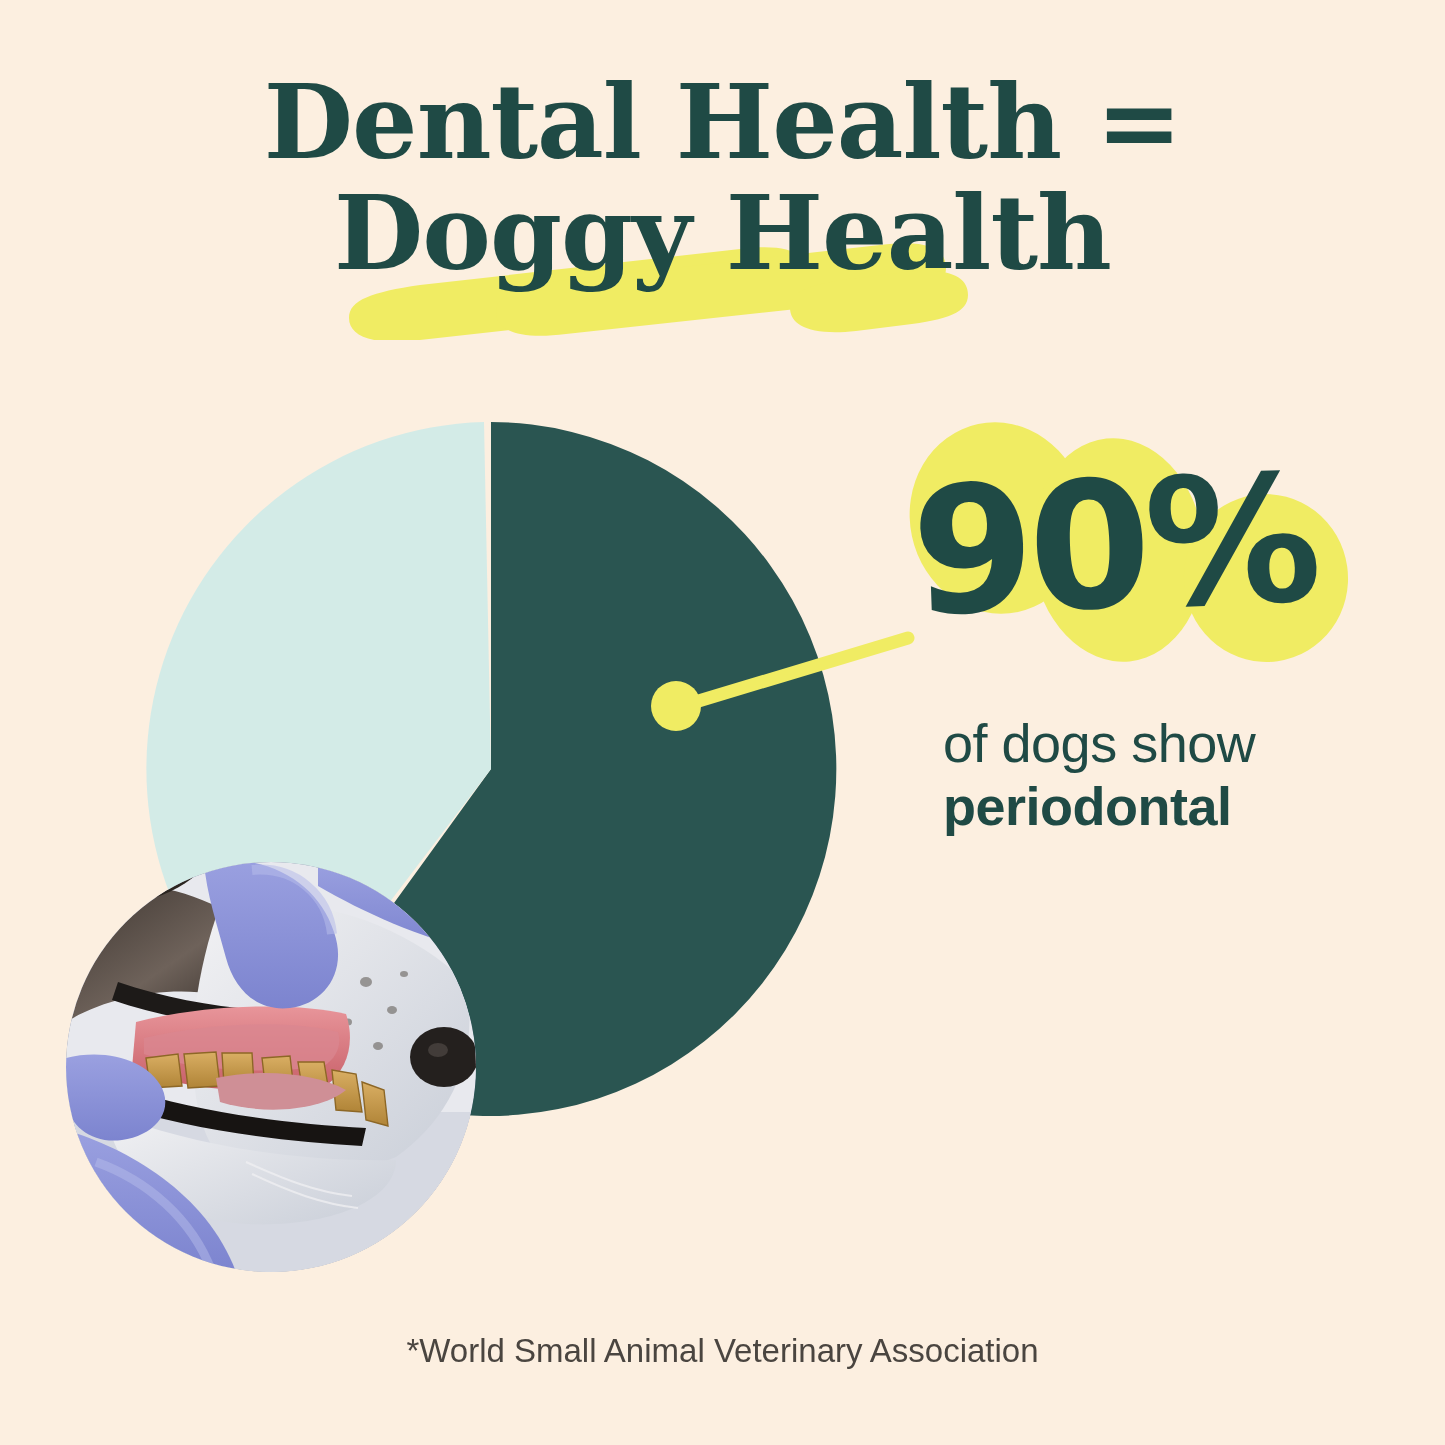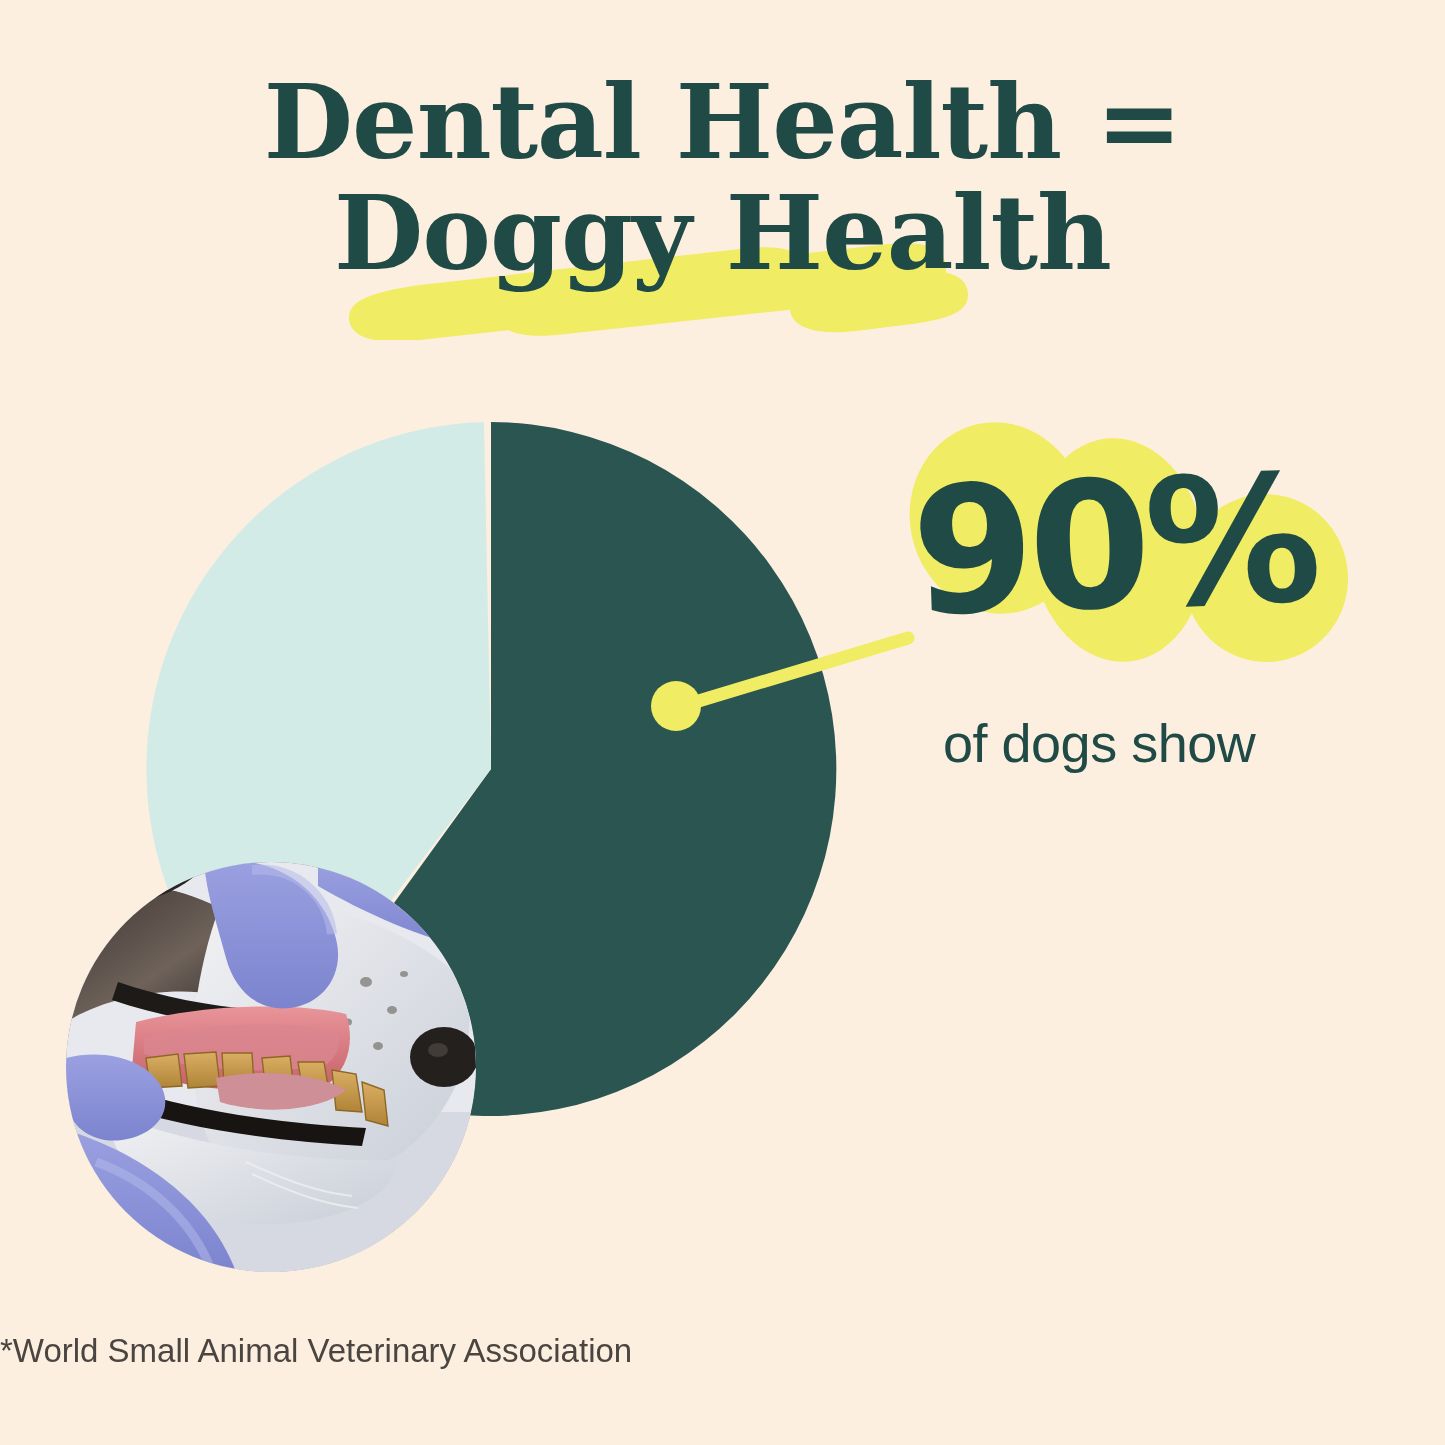--- a/index.html
+++ b/index.html
@@ -76,21 +76,21 @@
     position:absolute;left:66px;top:862px;
     width:410px;height:410px;border-radius:50%;
     overflow:hidden;z-index:7;
     background:#9aa3b8;
   }
   .photo svg{display:block;}
 
   
   .footnote{
     position:absolute;left:0;top:1332px;width:1445px;
-    text-align:left;
+    text-align:center;
     font-size:33px;
     color:#4A4540;
     letter-spacing:0px;
     z-index:6;
   }
 </style>
 </head>
 <body>
 
 <div id="stage">
@@ -137,20 +137,21 @@
           <ellipse cx="228" cy="150" rx="86" ry="112" transform="rotate(-6 228 150)"></ellipse>
           <ellipse cx="376" cy="178" rx="82" ry="84" transform="rotate(-8 376 178)"></ellipse>
         </g>
       </svg>
     </div>
     <div class="pct-text">90%</div>
   </div>
 
   <div class="copy">
     <div class="light">of dogs show</div>
+    <div class="strong">periodontal</div>
   </div>
 
   <div class="photo">
     <svg width="410" height="410" viewBox="0 0 410 410">
       <defs>
         <clipPath id="cir">
             <circle cx="205" cy="205" r="205"></circle>
           </clipPath>
         <linearGradient id="gWhite" x1="0" y1="0" x2="1" y2="1">
           <stop offset="0%" stop-color="#f2f2f4"></stop>

